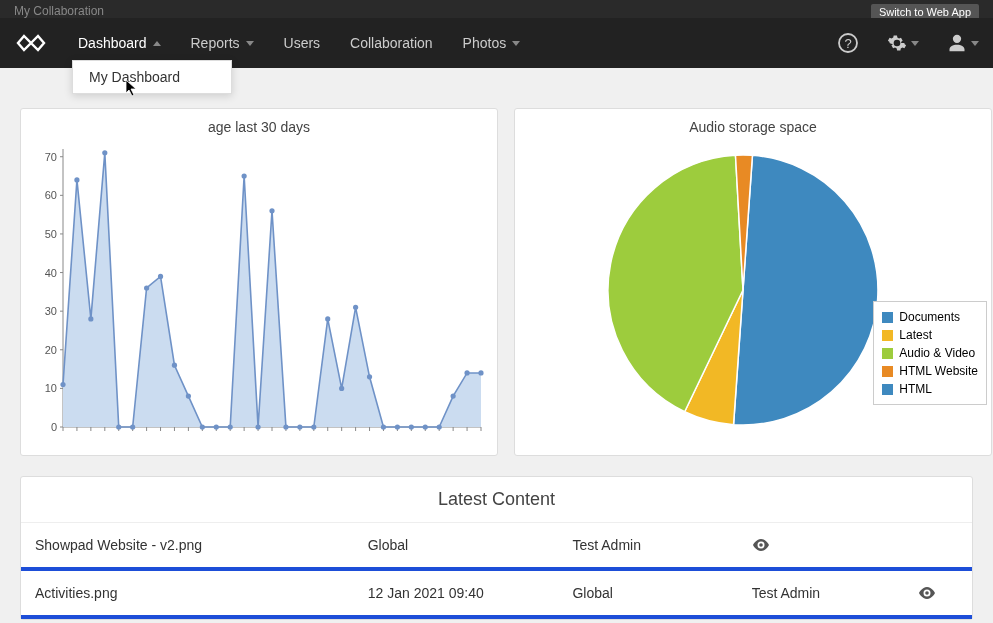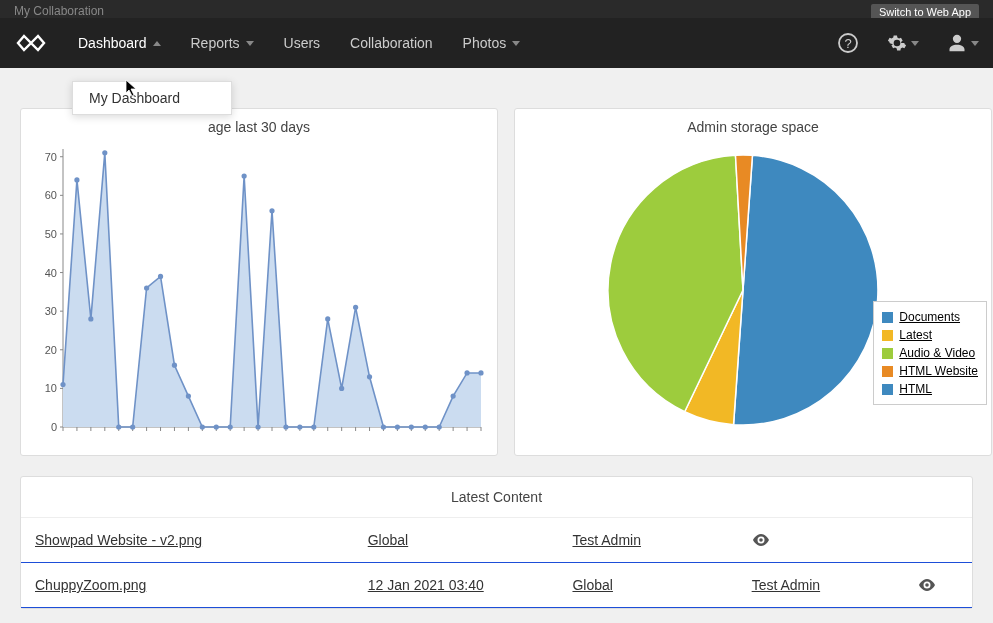--- a/index.html
+++ b/index.html
@@ -49,21 +49,21 @@
   cursor: pointer;
 }
 .nav-item.active { color: #fff; font-weight: 500; }
 .caret { width: 0; height: 0; border-left: 4px solid transparent; border-right: 4px solid transparent; }
 .caret-down { border-top: 5px solid #888; }
 .caret-up { border-bottom: 5px solid #888; }
 .nav-right { margin-left: auto; display: flex; align-items: center; gap: 28px; color: #ccc; }
 .icon-btn { cursor: pointer; display: flex; align-items: center; gap: 4px; }
 .dropdown {
   position: absolute;
-  top: 81px;
+  top: 60px;
   left: 72px;
   width: 160px;
   background: #fff;
   border: 1px solid #ddd;
   box-shadow: 0 2px 8px rgba(0,0,0,0.15);
   font-size: 14px;
   z-index: 10;
 }
 .dropdown-item { padding: 8px 16px; cursor: pointer; color: #333; }
 .cursor-arrow {
@@ -99,35 +99,33 @@
   height: 310px;
 }
 .pie-legend {
   position: absolute;
   right: 4px;
   bottom: 50px;
   background: #fff;
   border: 1px solid #ccc;
   font-size: 12px;
   padding: 6px 8px;
-  text-decoration: underline;
 }
 .legend-row { display: flex; align-items: center; gap: 6px; line-height: 1.5; }
 .legend-swatch { width: 11px; height: 11px; display: inline-block; }
 .table-panel { background: #fff; border: 1px solid #ddd; border-radius: 3px; }
-.table-header { text-align: center; font-size: 14px; color: #444; padding: 12px 0; border-bottom: 1px solid #eee; }
+.table-header { text-align: center; font-size: 18px; color: #444; padding: 12px 0; border-bottom: 1px solid #eee; }
 .table-row {
   display: grid;
   grid-template-columns: 2.6fr 1.6fr 1.4fr 1.3fr 40px;
   padding: 14px 14px;
   font-size: 14px;
   color: #333;
-  border-bottom: 1px solid #1d4ed8;
+  border-bottom: 4px solid #1d4ed8;
   align-items: center;
-  text-decoration: underline;
 }
 .eye-icon { color: #666; text-align: center; cursor: pointer; }
 svg { display: block; }
 </style>
 </head>
 <body>
 
 <div class="topbar">
   <span>My Collaboration</span>
   <button class="switch-btn">Switch to Web App</button>
@@ -279,21 +277,21 @@
             <circle cx="396.26666666666665" cy="282" r="2.6" fill="#6F92C7"></circle>
             <circle cx="410.2" cy="282" r="2.6" fill="#6F92C7"></circle>
             <circle cx="424.1333333333333" cy="251.11111111111111" r="2.6" fill="#6F92C7"></circle>
             <circle cx="438.06666666666666" cy="227.94444444444446" r="2.6" fill="#6F92C7"></circle>
             <circle cx="452" cy="227.94444444444446" r="2.6" fill="#6F92C7"></circle>
           </svg>
       </div>
     </div>
 
     <div class="panel">
-      <div class="panel-header">Admin storage space</div>
+      <div class="panel-header">Audio storage space</div>
       <div class="chart-area">
         <svg id="pie-chart" width="460" height="300" viewBox="0 0 460 300">
             <path d="M 220 145 L 229.44228439056695 10.330614965807257 A 135 135 0 0 1 210.55771560943307 279.6693850341927 Z" fill="#3E89BF" stroke="#fff" stroke-width="1.5"></path>
             <path d="M 220 145 L 210.55771560943307 279.6693850341927 A 135 135 0 0 1 161.64567887454837 266.73649085622463 Z" fill="#F2B825" stroke="#fff" stroke-width="1.5"></path>
             <path d="M 220 145 L 161.64567887454837 266.73649085622463 A 135 135 0 0 1 212.48927966942182 10.209091255693949 Z" fill="#9DCC3D" stroke="#fff" stroke-width="1.5"></path>
             <path d="M 220 145 L 212.48927966942182 10.209091255693949 A 135 135 0 0 1 229.4422843905668 10.330614965807257 Z" fill="#E88A24" stroke="#fff" stroke-width="1.5"></path>
           </svg>
         <div class="pie-legend">
           <div class="legend-row">
               <span class="legend-swatch" style="background:#3E89BF"></span>
@@ -328,22 +326,22 @@
           <span>Global</span>
           <span>Test Admin</span>
           <span class="eye-icon">
             <svg width="18" height="12" viewBox="0 0 18 12">
               <path d="M9 0C4 0 1 6 1 6s3 6 8 6 8-6 8-6-3-6-8-6zm0 9.5A3.5 3.5 0 119 2.5a3.5 3.5 0 010 7z" fill="#555"></path>
               <circle cx="9" cy="6" r="1.8" fill="#555"></circle>
             </svg>
           </span>
         </div>
         <div class="table-row">
-          <span>ChuppyZoom.png</span>
-          <span>12 Jan 2021 03:40</span>
+          <span>Activities.png</span>
+          <span>12 Jan 2021 09:40</span>
           <span>Global</span>
           <span>Test Admin</span>
           <span class="eye-icon">
             <svg width="18" height="12" viewBox="0 0 18 12">
               <path d="M9 0C4 0 1 6 1 6s3 6 8 6 8-6 8-6-3-6-8-6zm0 9.5A3.5 3.5 0 119 2.5a3.5 3.5 0 010 7z" fill="#555"></path>
               <circle cx="9" cy="6" r="1.8" fill="#555"></circle>
             </svg>
           </span>
         </div>
       </div>

